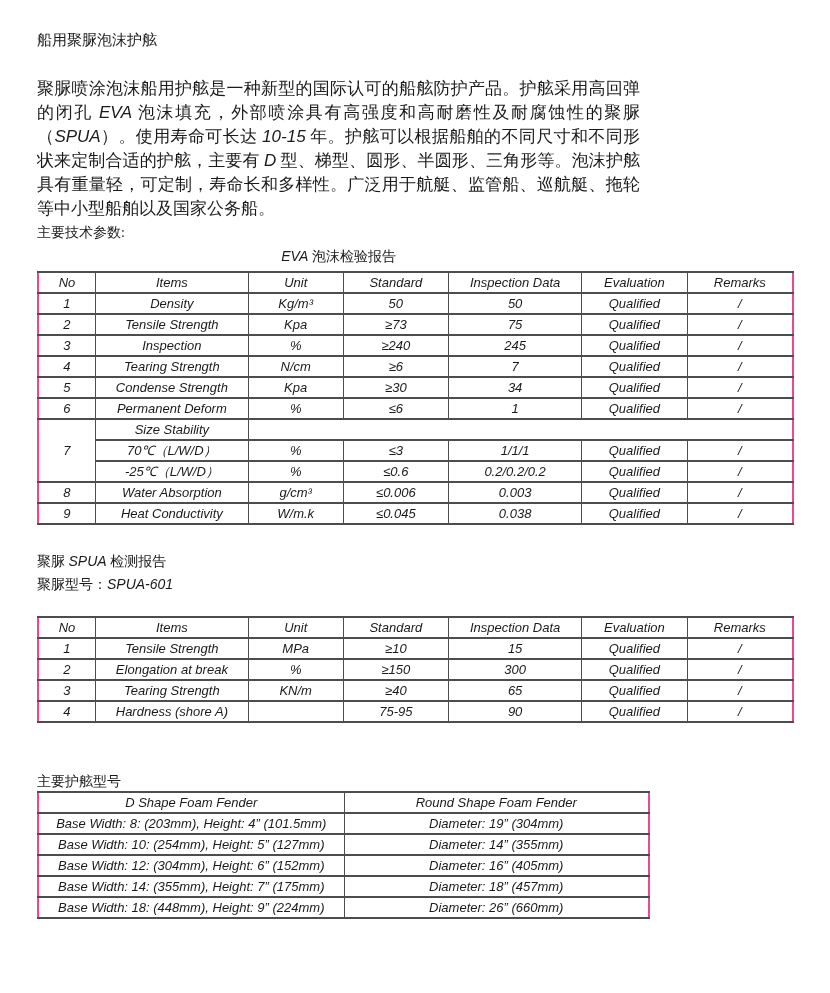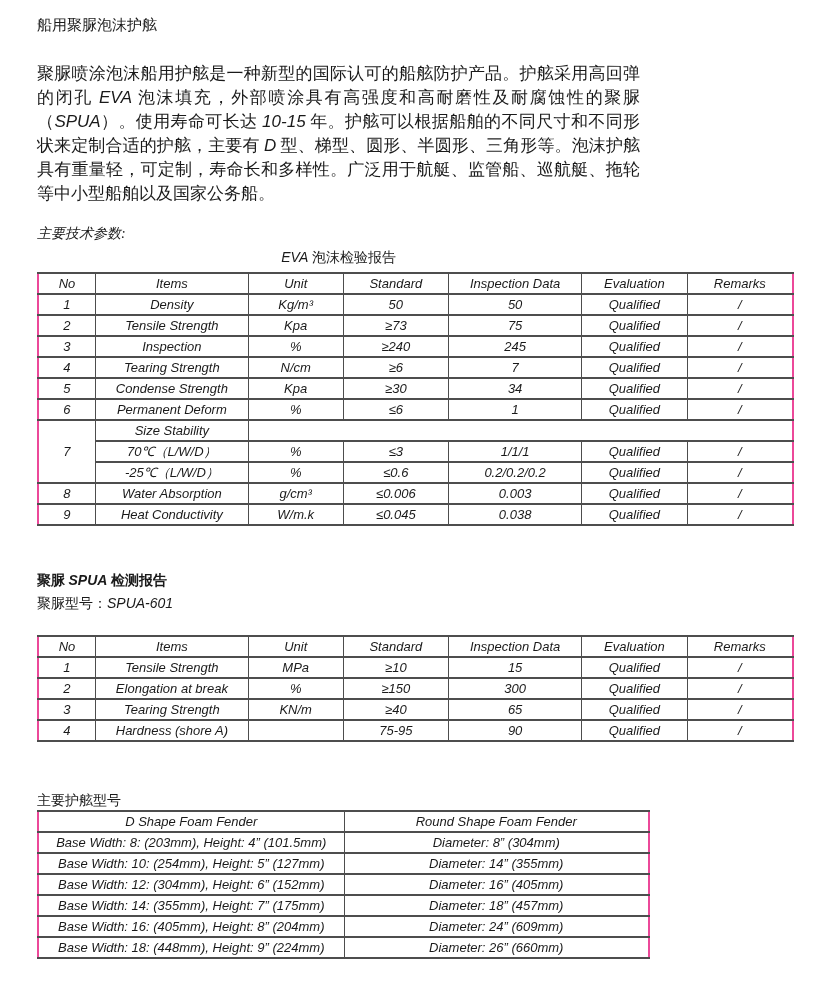--- a/index.html
+++ b/index.html
@@ -8,21 +8,21 @@
     width: 830px;
     height: 993px;
     background: #ffffff;
     color: #1a1a1a;
     font-family: "Liberation Serif", "DejaVu Serif", serif;
     overflow: hidden;
   }
   .page {
     width: 676px;
     height: 993px;
-    padding: 15px 36px 0 37px;
+    padding: 30px 36px 0 37px;
   }
   .doc-title {
     font-size: 15px;
     line-height: 21px;
     font-weight: normal;
     margin: 0;
   }
   .intro {
     margin: 26px 0 0 0;
     font-size: 17px;
@@ -31,23 +31,23 @@
   }
   .lat {
     font-family: "Liberation Sans", sans-serif;
     font-style: italic;
   }
   .sec-label {
     font-size: 14px;
     line-height: 22px;
     margin: 0;
   }
-  .tech-label   { margin-top: 17px; font-style: italic; }
+  .tech-label   { margin-top: 1px; }
   .eva-heading  { margin-top: 1px; text-align: center; }
-  .spua-heading { margin-top: 43px; font-weight: bold; }
+  .spua-heading { margin-top: 25px; }
   .model-line   { margin-top: 0; }
   .fender-label { margin-top: 50px; line-height: 18px; }
 
   table.spec {
     border-collapse: collapse;
     table-layout: fixed;
     border: 2px solid #ec4899;
     margin-top: 3px;
   }
   table.t-main   { width: 757px; }
@@ -274,38 +274,34 @@
       </colgroup>
       <thead>
         <tr>
           <th>D Shape Foam Fender</th>
           <th>Round Shape Foam Fender</th>
         </tr>
       </thead>
       <tbody>
         <tr>
           <td>Base Width: 8: (203mm), Height: 4” (101.5mm)</td>
-          <td>Diameter: 8” (304mm)</td>
+          <td>Diameter: 19” (304mm)</td>
         </tr>
         <tr>
           <td>Base Width: 10: (254mm), Height: 5” (127mm)</td>
           <td>Diameter: 14” (355mm)</td>
         </tr>
         <tr>
           <td>Base Width: 12: (304mm), Height: 6” (152mm)</td>
           <td>Diameter: 16” (405mm)</td>
         </tr>
         <tr>
           <td>Base Width: 14: (355mm), Height: 7” (175mm)</td>
           <td>Diameter: 18” (457mm)</td>
         </tr>
         <tr>
-          <td>Base Width: 16: (405mm), Height: 8” (204mm)</td>
-          <td>Diameter: 24” (609mm)</td>
-        </tr>
-        <tr>
           <td>Base Width: 18: (448mm), Height: 9” (224mm)</td>
           <td>Diameter: 26” (660mm)</td>
         </tr>
       </tbody>
     </table>
 
 </div>
 
 </body></html>

